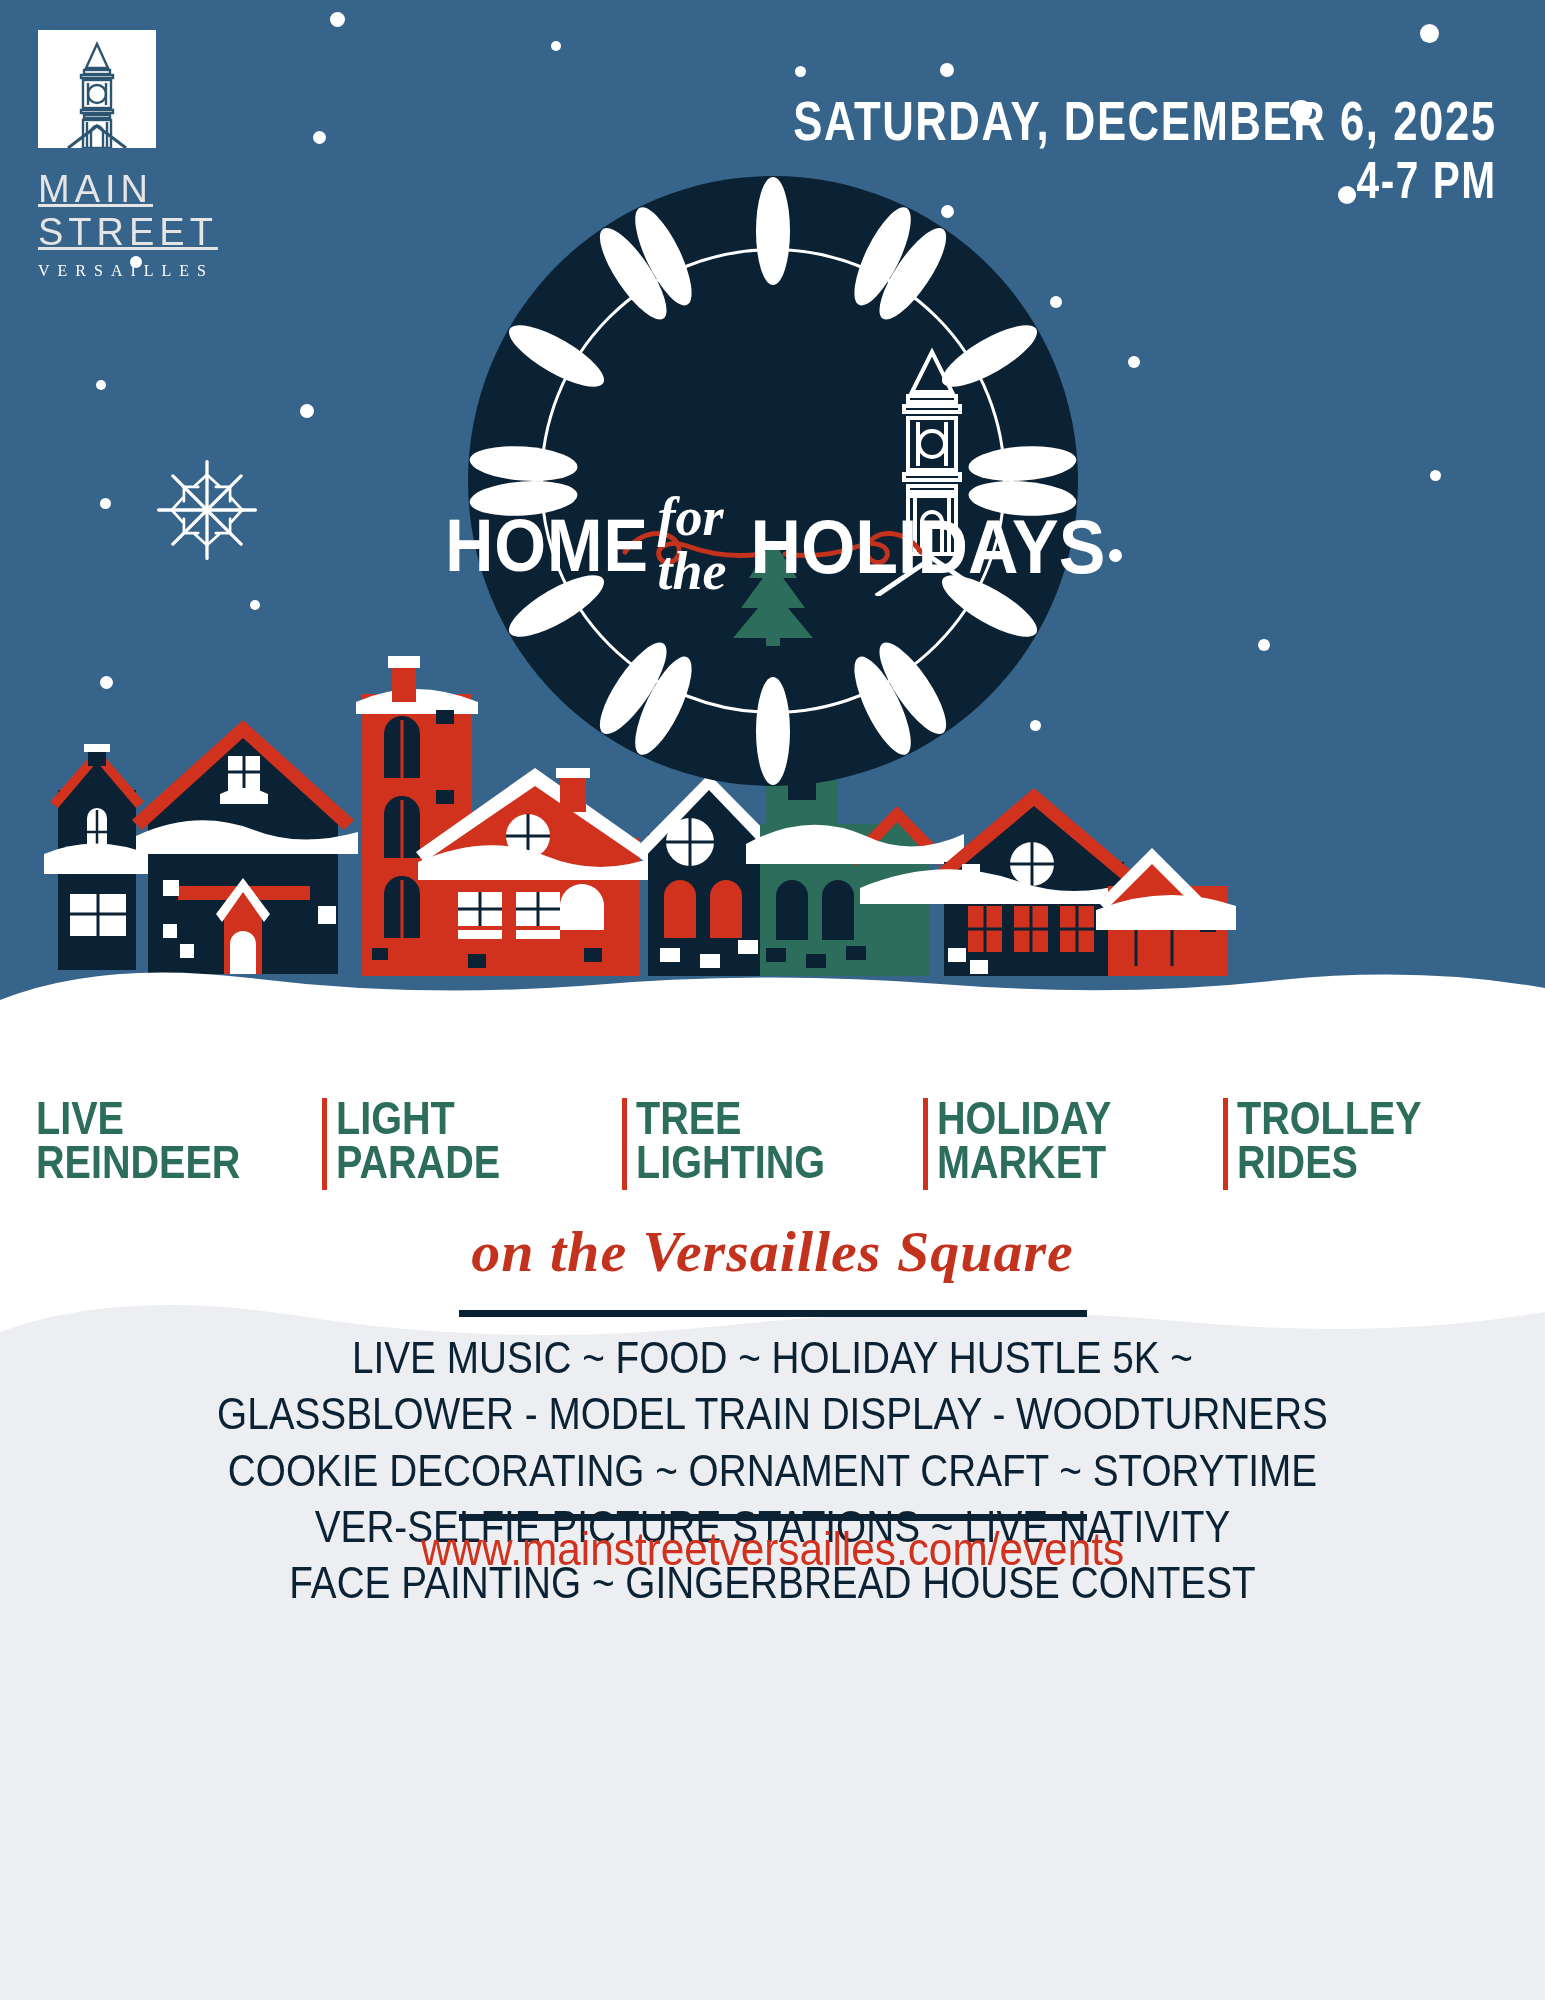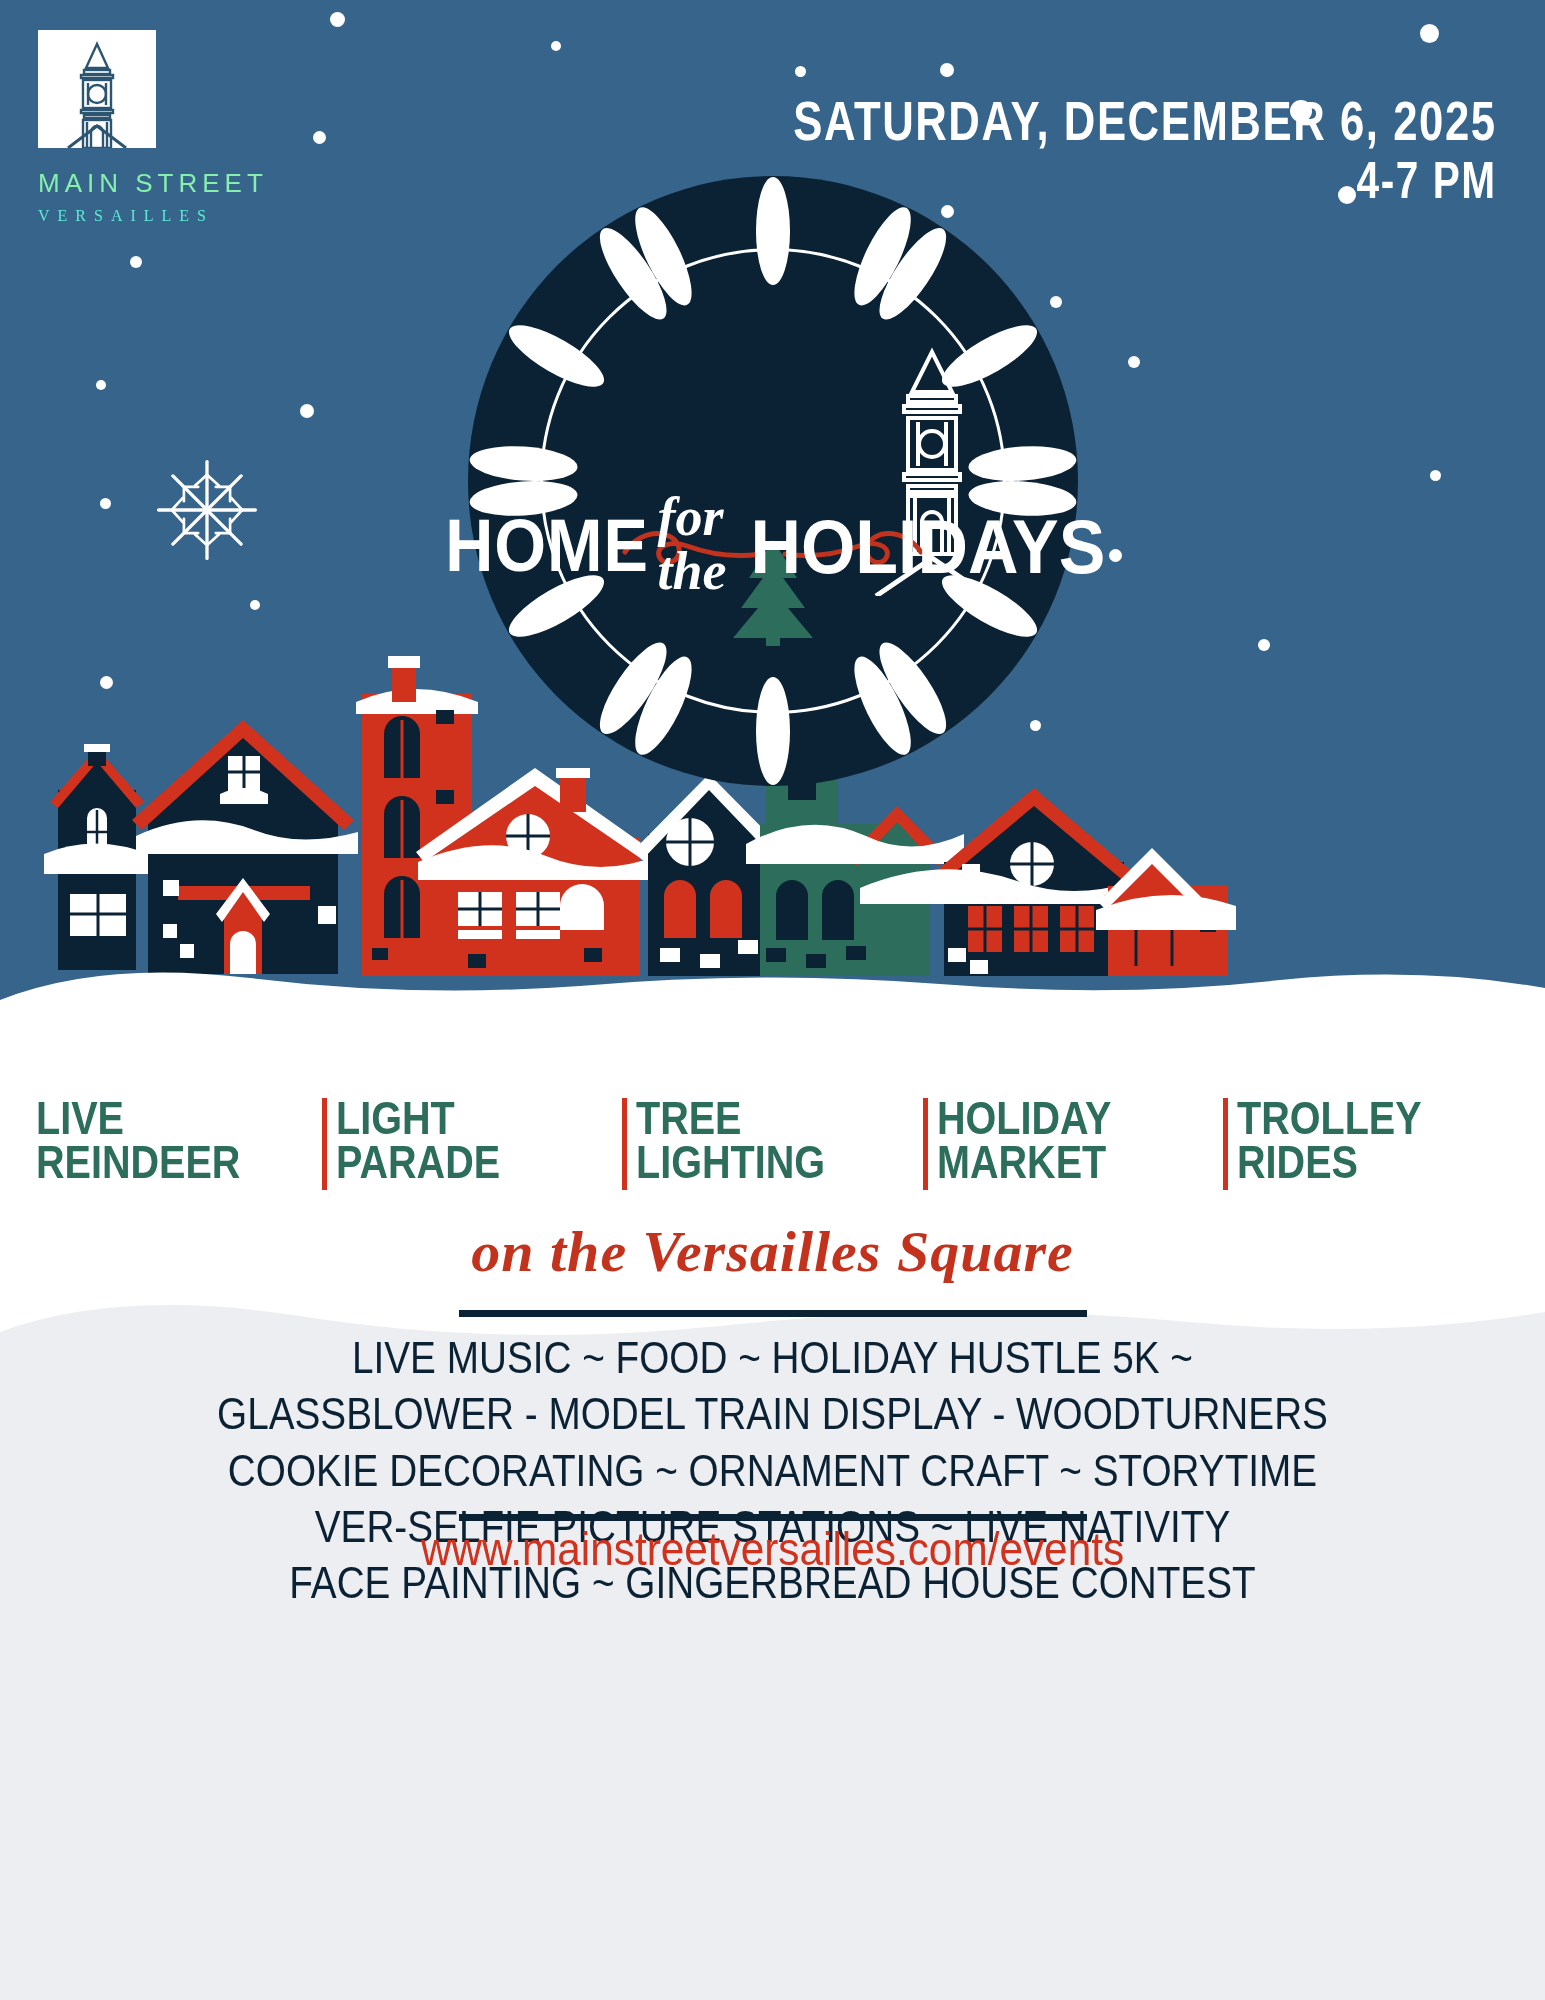--- a/index.html
+++ b/index.html
@@ -37,28 +37,29 @@
   .crystal svg { display:block; }
 
   
   .logo-block { position:absolute; left:38px; top:30px; width:300px; }
   .logo-mark {
     width:118px; height:118px; background:#ffffff;
     display:flex; align-items:flex-end; justify-content:center;
   }
   .logo-mark svg { display:block; }
   .logo-name {
-    color:#86efac;
-    font-size:26px; font-weight:400;
+    color:#e5e5e5;
+    font-size:38px; font-weight:400;
     letter-spacing:5px;
     margin-top:20px;
     font-family:"Liberation Sans", sans-serif;
+    text-decoration:underline;
   }
   .logo-sub {
-    color:#5eead4;
+    color:#ffffff;
     font-size:16px; font-weight:400;
     letter-spacing:8px;
     margin-top:8px;
     font-family:"Liberation Serif", serif;
   }
 
   
   .date-block {
     position:absolute; right:48px; top:92px;
     text-align:right;

